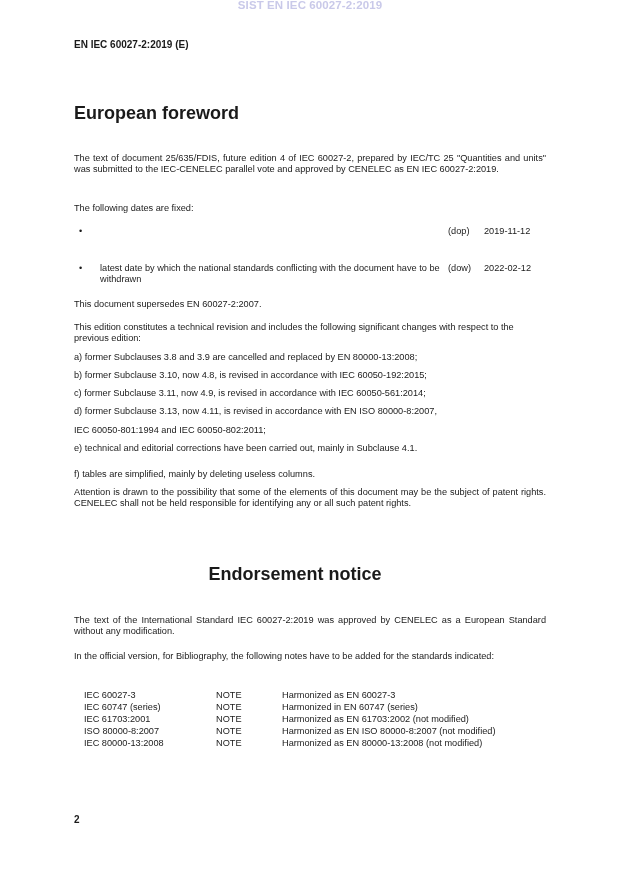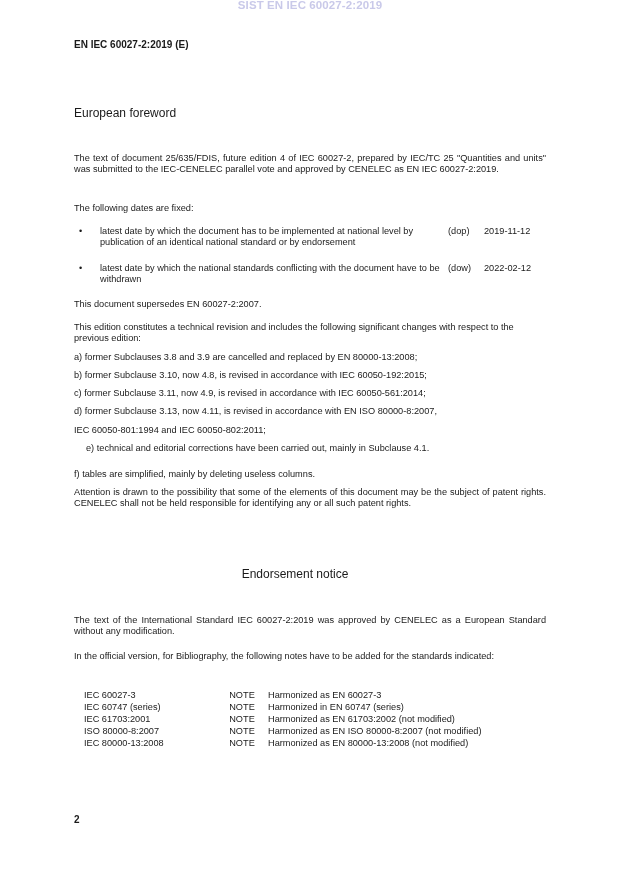--- a/index.html
+++ b/index.html
@@ -28,22 +28,22 @@
       color: #c9c9e9;
       letter-spacing: 0.1px;
     }
     .doc-id {
       top: 39px;
       left: 74px;
       font-weight: bold;
       font-size: 10px;
     }
     .section-title {
-      font-weight: normal;
-      font-size: 12px;
+      font-weight: bold;
+      font-size: 18px;
     }
     .para {
       left: 74px;
       width: 472px;
       text-align: justify;
     }
     .para-left {
       left: 74px;
       width: 472px;
     }
@@ -75,21 +75,21 @@
       border-collapse: collapse;
     }
     .notes-table td {
       padding: 0;
       height: 12.1px;
       line-height: 12.1px;
       vertical-align: top;
       white-space: nowrap;
     }
     .notes-table td.c1 { width: 132px; }
-    .notes-table td.c2 { width: 52px; text-align: center; }
+    .notes-table td.c2 { width: 66px; }
     .page-num {
       top: 814px;
       left: 74px;
       font-weight: bold;
       font-size: 10px;
     }
   </style>
 </head>
 <body>
 
@@ -98,42 +98,41 @@
 <div class="abs doc-id">EN IEC 60027-2:2019 (E)</div>
 
 <div class="abs section-title" style="top:108px; left:74px;">European foreword</div>
 
 <div class="abs para" style="top:153px;">The text of document 25/635/FDIS, future edition 4 of IEC 60027-2, prepared by IEC/TC 25 "Quantities and units" was submitted to the IEC-CENELEC parallel vote and approved by CENELEC as EN IEC 60027-2:2019.</div>
 
 <div class="abs para-left" style="top:203px;">The following dates are fixed:</div>
 
 <div class="abs bullet-row" style="top:226px; height:24px;">
   <span class="dot">•</span>
-  <span class="btext">latest date by which the document has to be implemented at national level by publication of an identical national standard or by endorsement</span>
   <span class="abbr">(dop)</span>
   <span class="date">2019-11-12</span>
 </div>
 
 <div class="abs bullet-row" style="top:263px; height:24px;">
   <span class="dot">•</span>
   <span class="btext">latest date by which the national standards conflicting with the document have to be withdrawn</span>
   <span class="abbr">(dow)</span>
   <span class="date">2022-02-12</span>
 </div>
 
 <div class="abs para-left" style="top:299px;">This document supersedes EN 60027-2:2007.</div>
 
 <div class="abs para-left" style="top:322px;">This edition constitutes a technical revision and includes the following significant changes with respect to the previous edition:</div>
 
 <div class="abs para-left" style="top:352px;">a) former Subclauses 3.8 and 3.9 are cancelled and replaced by EN 80000-13:2008;</div>
 <div class="abs para-left" style="top:370px;">b) former Subclause 3.10, now 4.8, is revised in accordance with IEC 60050-192:2015;</div>
 <div class="abs para-left" style="top:388px;">c) former Subclause 3.11, now 4.9, is revised in accordance with IEC 60050-561:2014;</div>
 <div class="abs para-left" style="top:406px;">d) former Subclause 3.13, now 4.11, is revised in accordance with EN ISO 80000-8:2007,</div>
 <div class="abs para-left" style="top:425px;">IEC 60050-801:1994 and IEC 60050-802:2011;</div>
-<div class="abs para-left" style="top:443px;margin-left:12px;">e) technical and editorial corrections have been carried out, mainly in Subclause 4.1.</div>
+<div class="abs para-left" style="top:443px;">e) technical and editorial corrections have been carried out, mainly in Subclause 4.1.</div>
 <div class="abs para-left" style="top:461px;margin-top:8px;">f) tables are simplified, mainly by deleting useless columns.</div>
 
 <div class="abs para" style="top:487px;">Attention is drawn to the possibility that some of the elements of this document may be the subject of patent rights. CENELEC shall not be held responsible for identifying any or all such patent rights.</div>
 
 <div class="abs section-title" style="top:569px; left:0; width:590px; text-align:center;">Endorsement notice</div>
 
 <div class="abs para" style="top:615px;">The text of the International Standard IEC 60027-2:2019 was approved by CENELEC as a European Standard without any modification.</div>
 
 <div class="abs para-left" style="top:651px;">In the official version, for Bibliography, the following notes have to be added for the standards indicated:</div>
 

